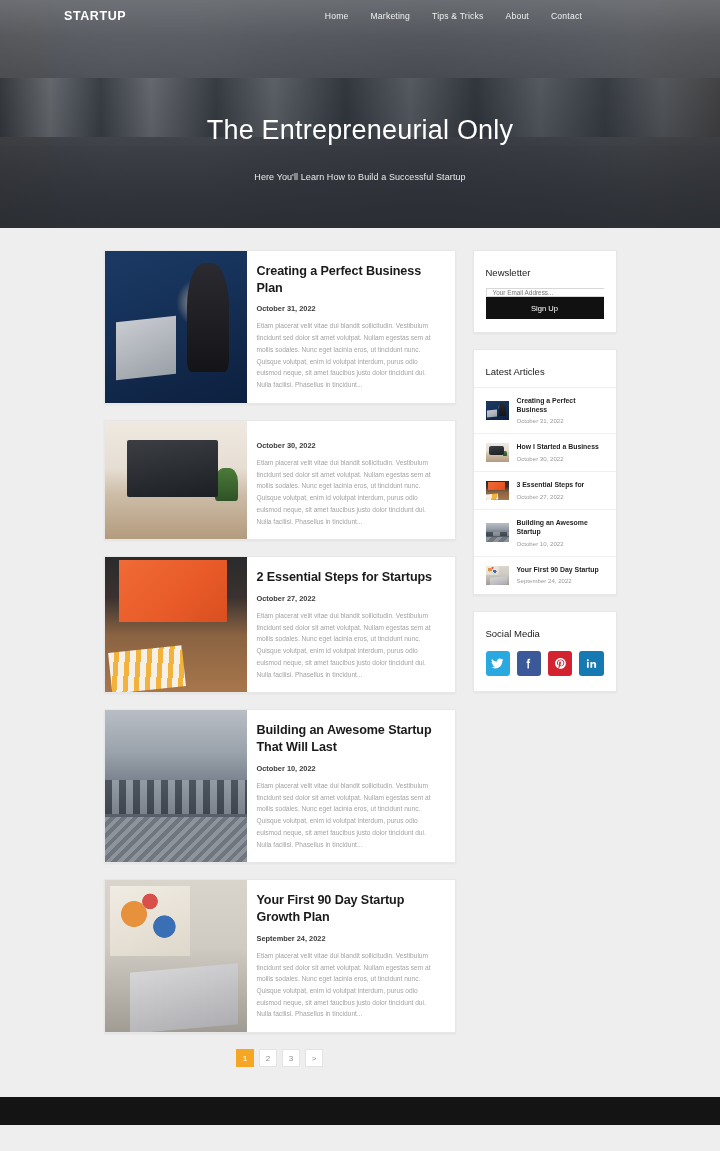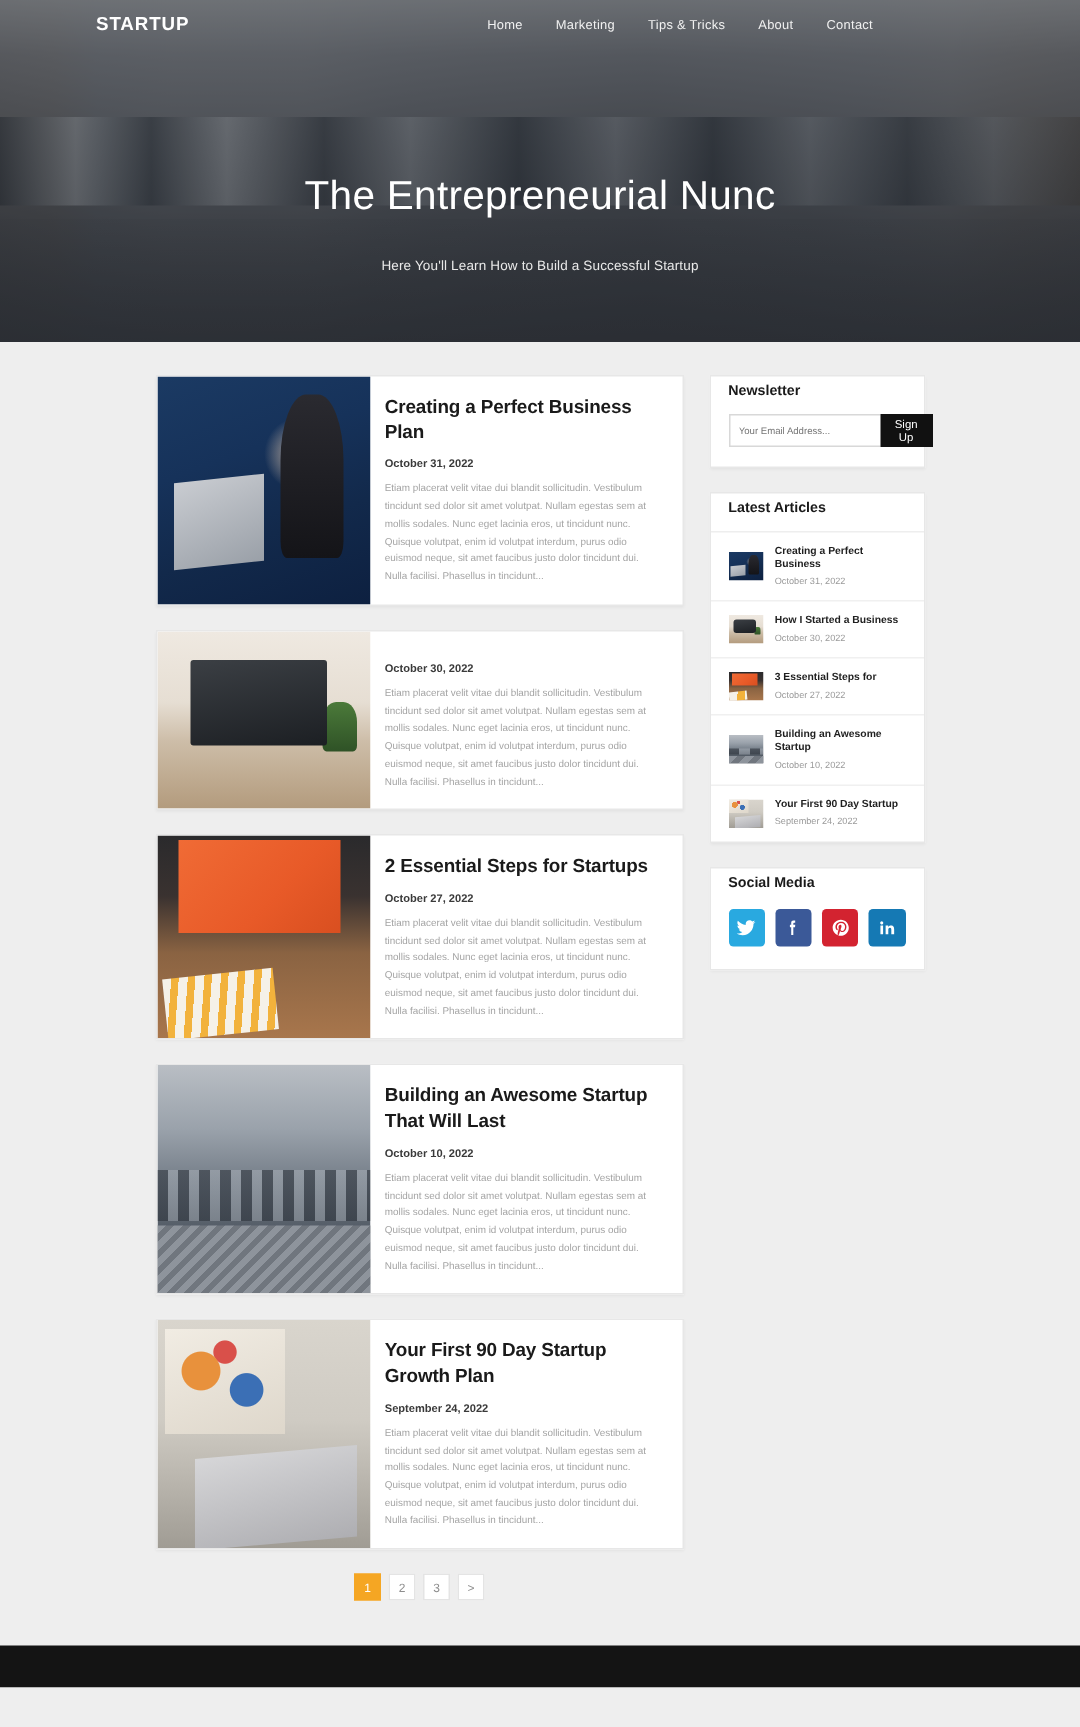--- a/index.html
+++ b/index.html
@@ -216,26 +216,27 @@
 
   
   .widget {
     background: #ffffff;
     border: 1px solid #e7e7e7;
     margin-bottom: 16px;
     box-shadow: 0 1px 2px rgba(0,0,0,.05);
   }
   .widget-title {
     font-size: 9.5px;
-    font-weight: bold;
+    font-weight: normal;
     color: #1a1a1a;
     padding: 4px 12px 10px 12px;
+    margin-top: 12px;
   }
   .widget-body { padding: 0 12px 13px 12px; }
-  .nl-row { display: flex; }
+  .nl-row { display: flex; flex-direction: column; }
   .nl-input {
     flex: 1;
     border: 1px solid #d8d8d8;
     border-right: none;
     height: 22px;
     font-size: 6.4px;
     padding: 0 6px;
     color: #9d9d9d;
     font-family: "Liberation Sans", sans-serif;
     outline: none;
@@ -292,21 +293,21 @@
     <nav class="nav">
       <a href="#">Home</a>
       <a href="#">Marketing</a>
       <a href="#">Tips &amp; Tricks</a>
       <a href="#">About</a>
       <a href="#">Contact</a>
     </nav>
   </div>
 
   <div class="hero-text">
-    <h1 class="hero-title">The Entrepreneurial Nunc</h1>
+    <h1 class="hero-title">The Entrepreneurial Only</h1>
     <div class="hero-sub">Here You'll Learn How to Build a Successful Startup</div>
   </div>
 </div>
 
 <div class="wrap">
 
   <div class="main-col">
 
     <article class="post">
       <div class="post-thumb">

